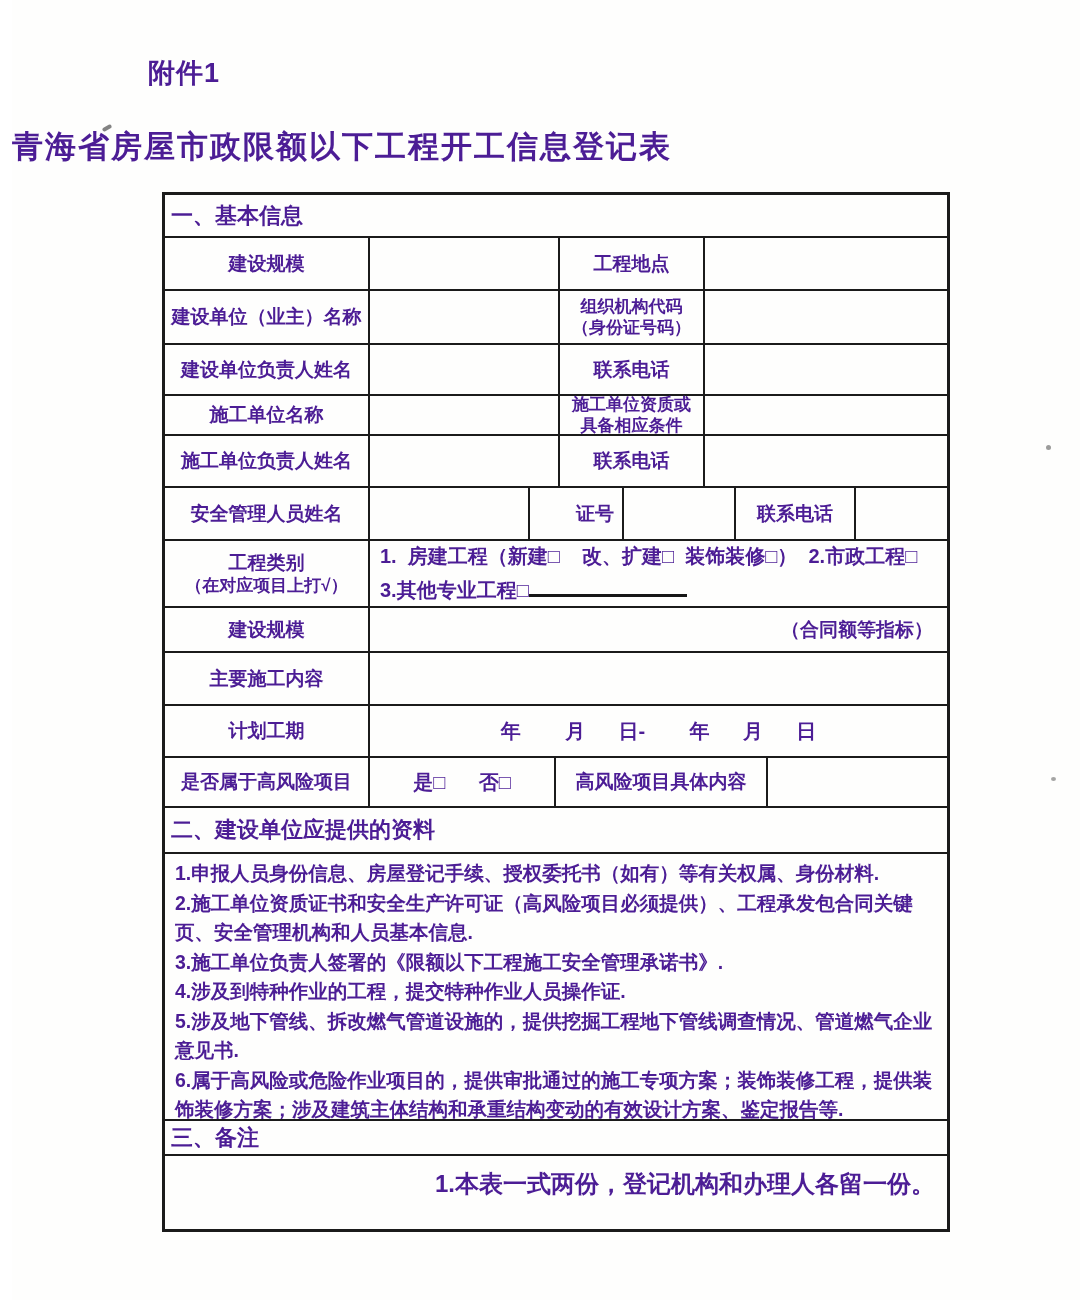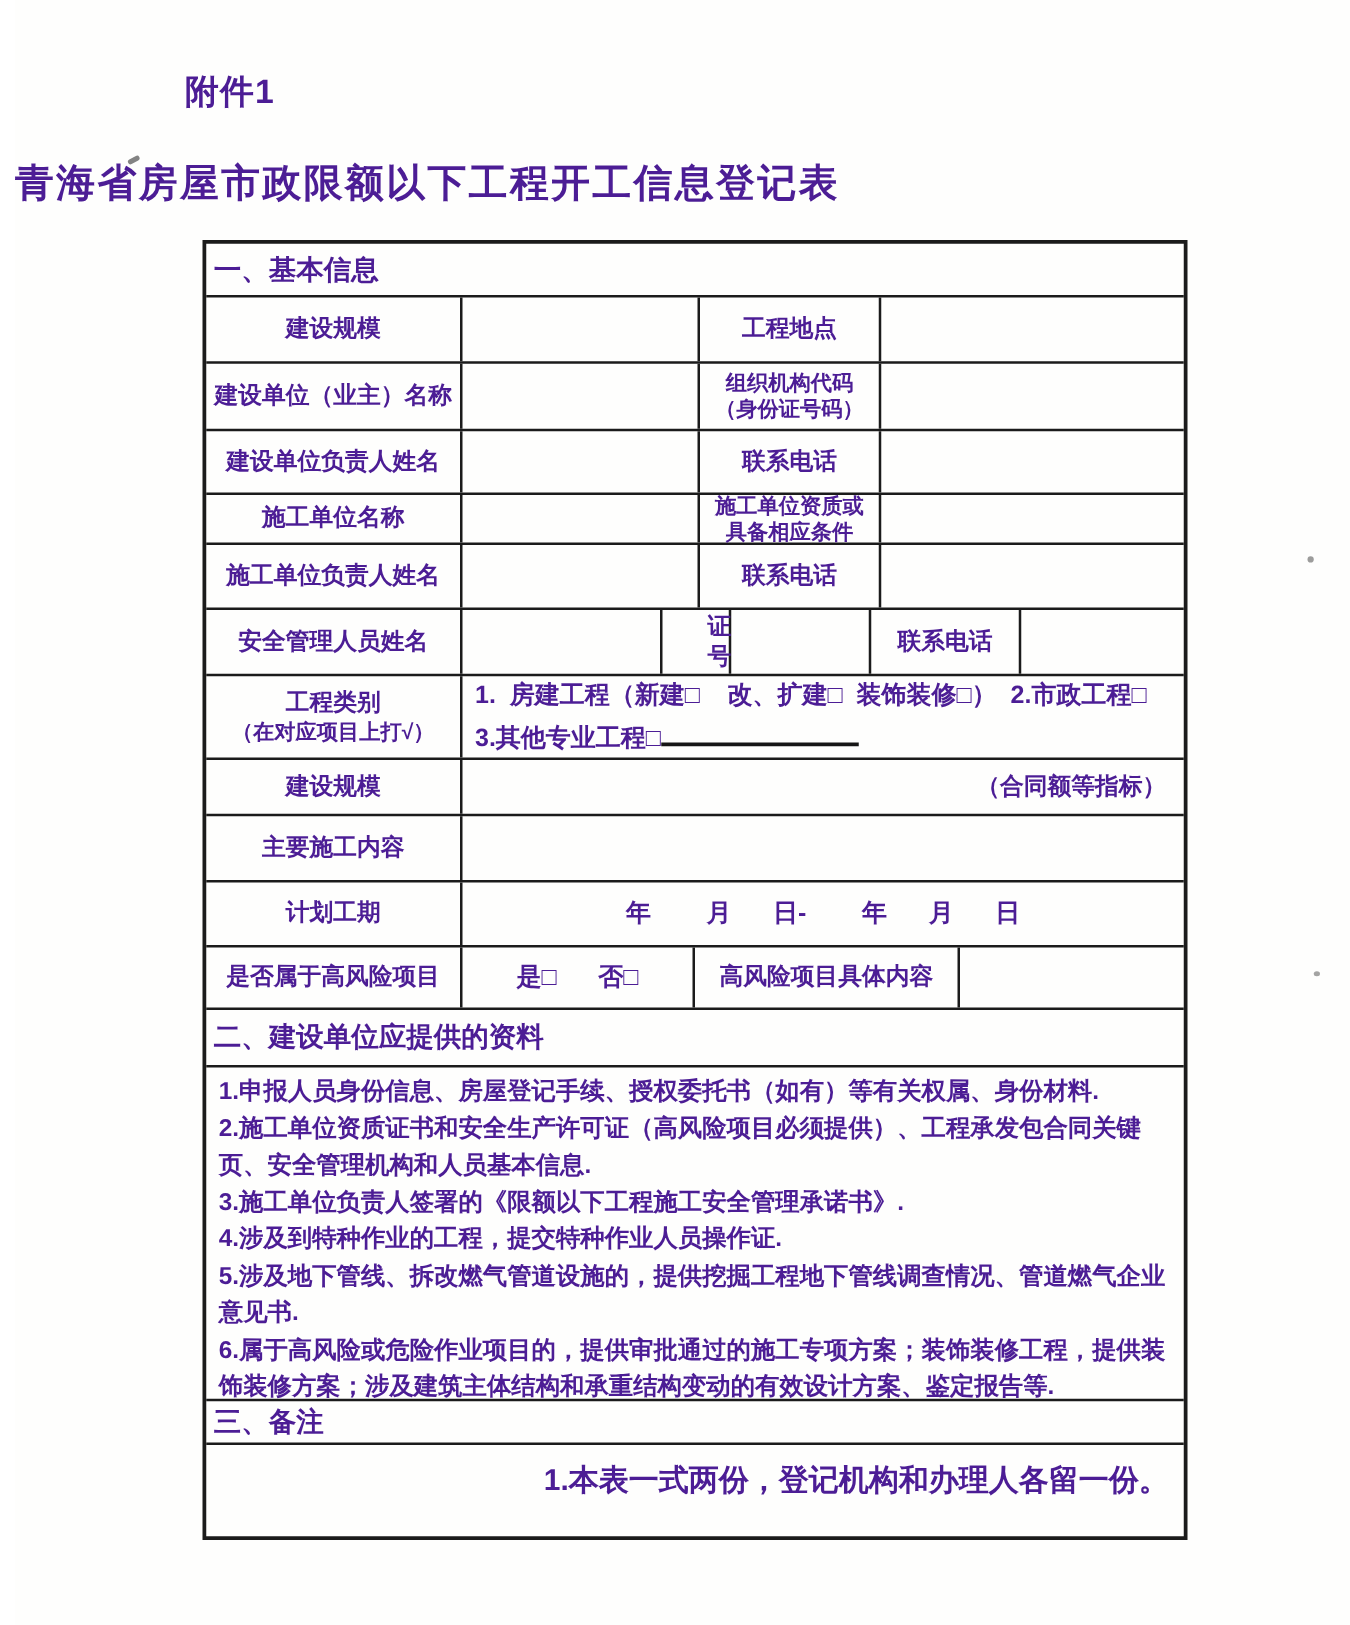--- a/index.html
+++ b/index.html
@@ -31,21 +31,21 @@
     display:flex;align-items:center;justify-content:center;
     font-size:19px;line-height:1.25;text-align:center;
   }
   .cell.endc{border-right:none;}
   .cell.small{font-size:17px;}
   .cell.stack{flex-direction:column;}
   .w205{width:205px;flex:none;}
   .w190{width:190px;flex:none;}
   .w145{width:145px;flex:none;}
   .w160{width:160px;flex:none;}
-  .w75{width:55px;flex:none;padding-left:38px;}
+  .w75{width:94px;flex:none;padding-left:38px;}
   .w112{width:112px;flex:none;}
   .w120{width:120px;flex:none;}
   .w186{width:186px;flex:none;}
   .w212{width:212px;flex:none;}
   .grow{flex:1;}
   .sec{
     align-items:center;padding-left:6px;
     font-size:22px;font-weight:700;
   }
   .pre{white-space:pre;}

